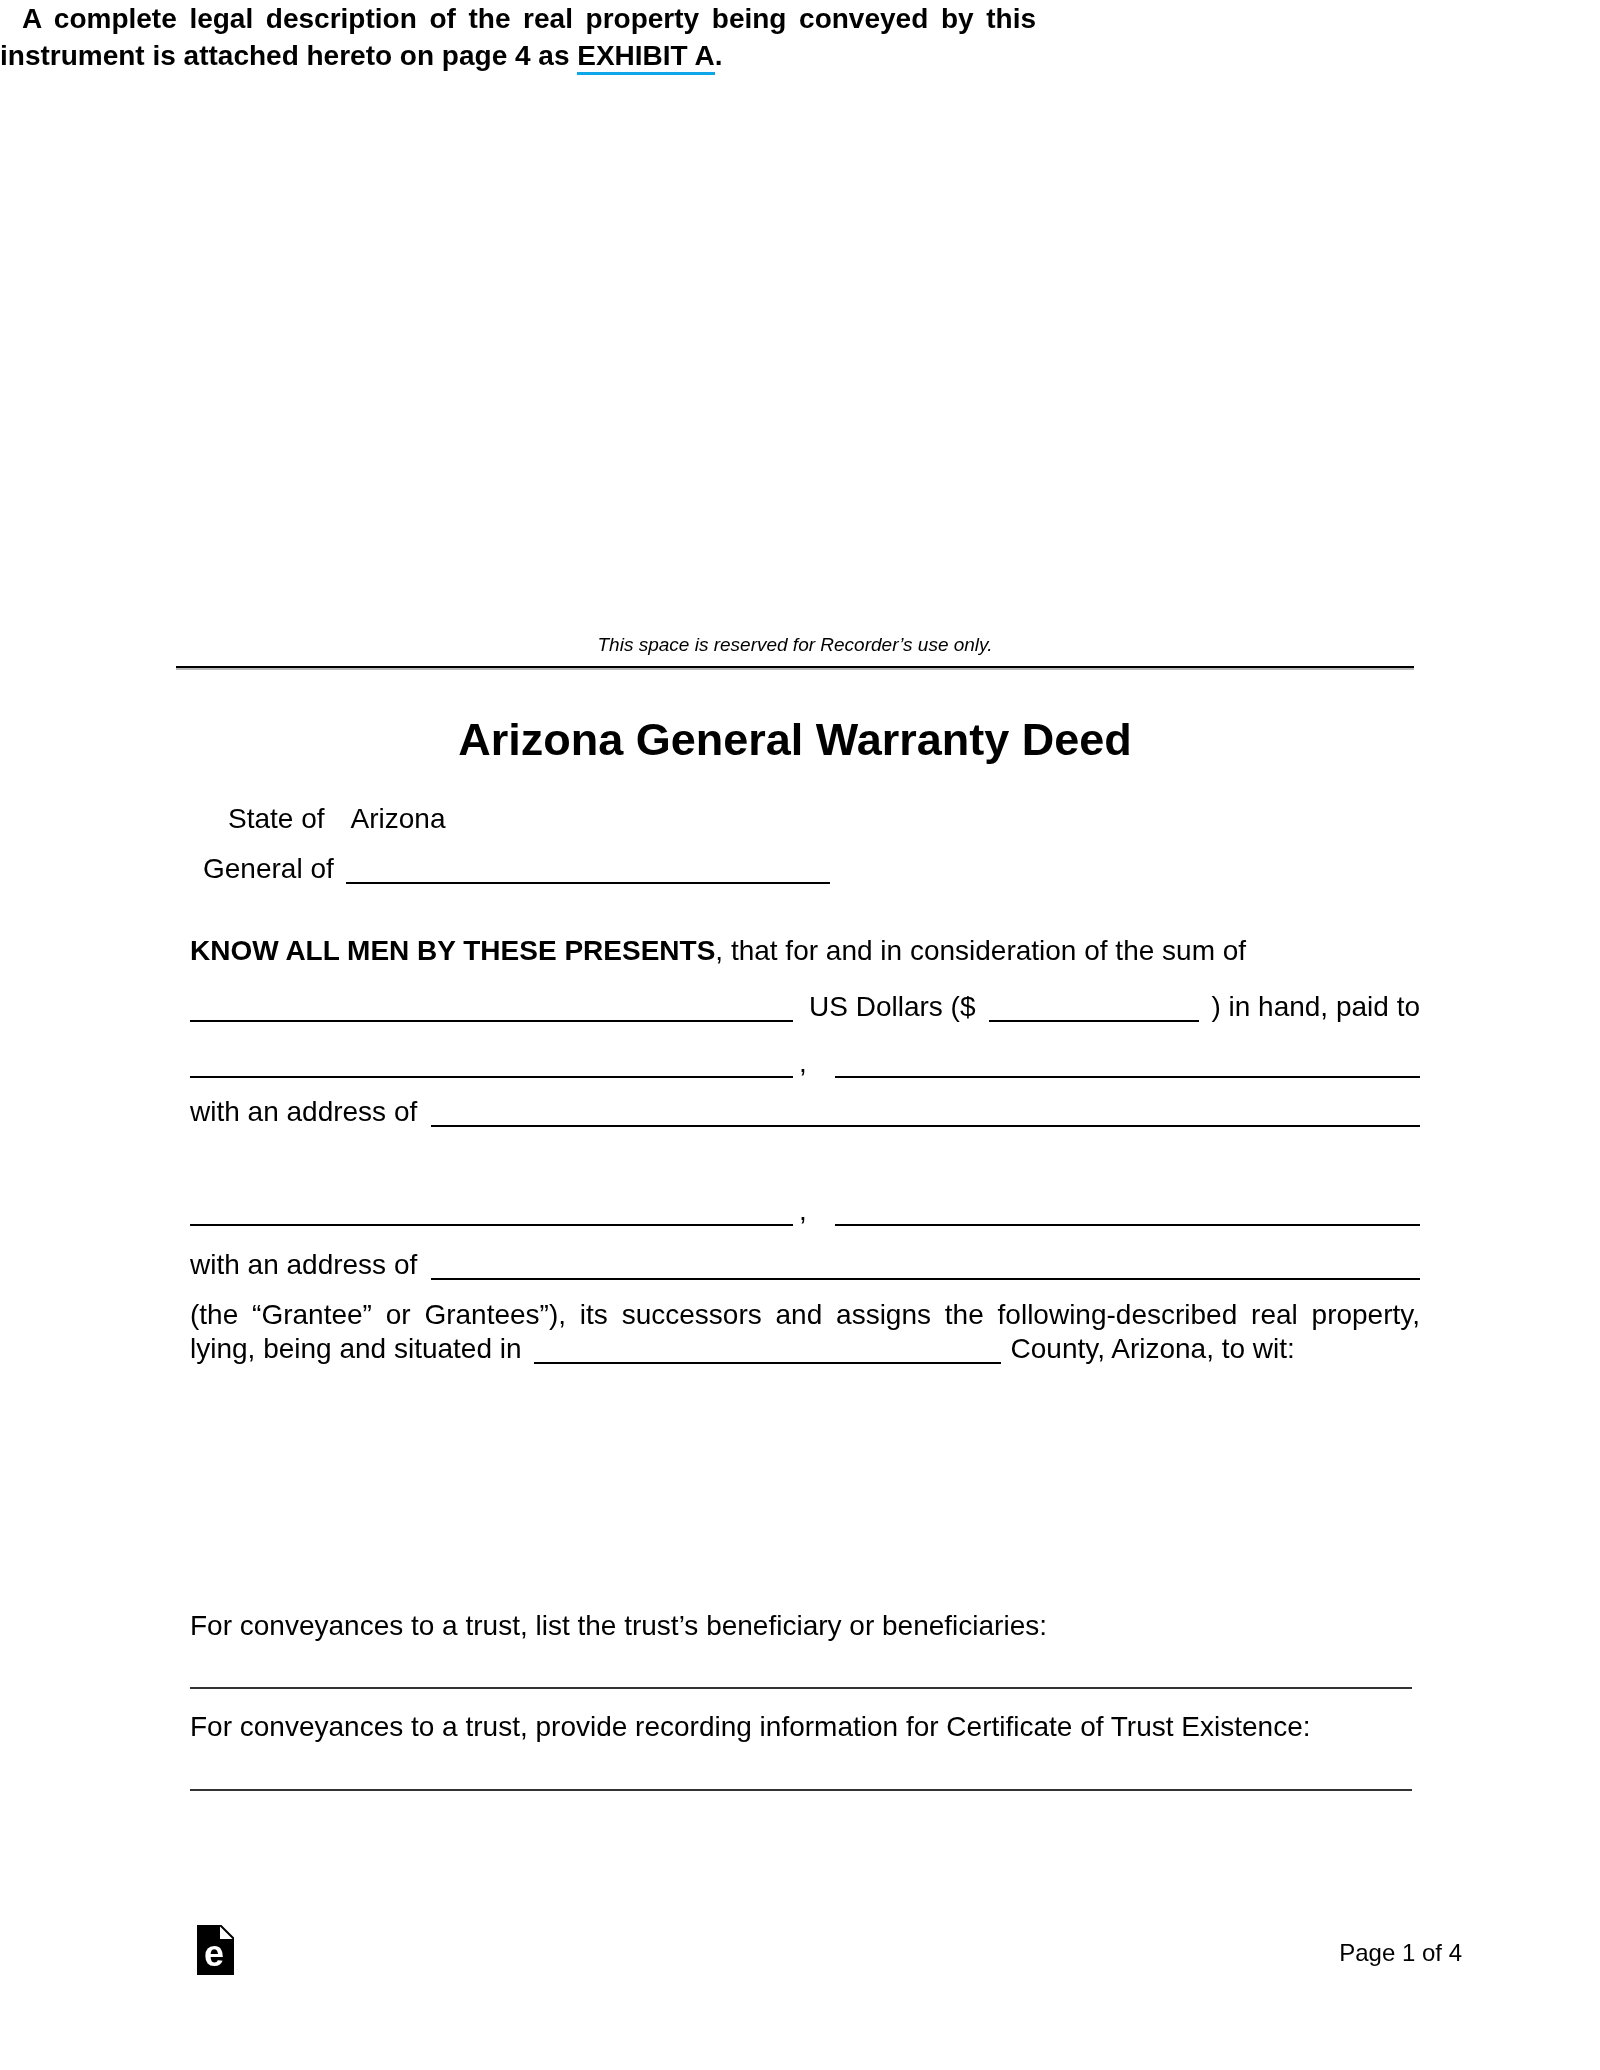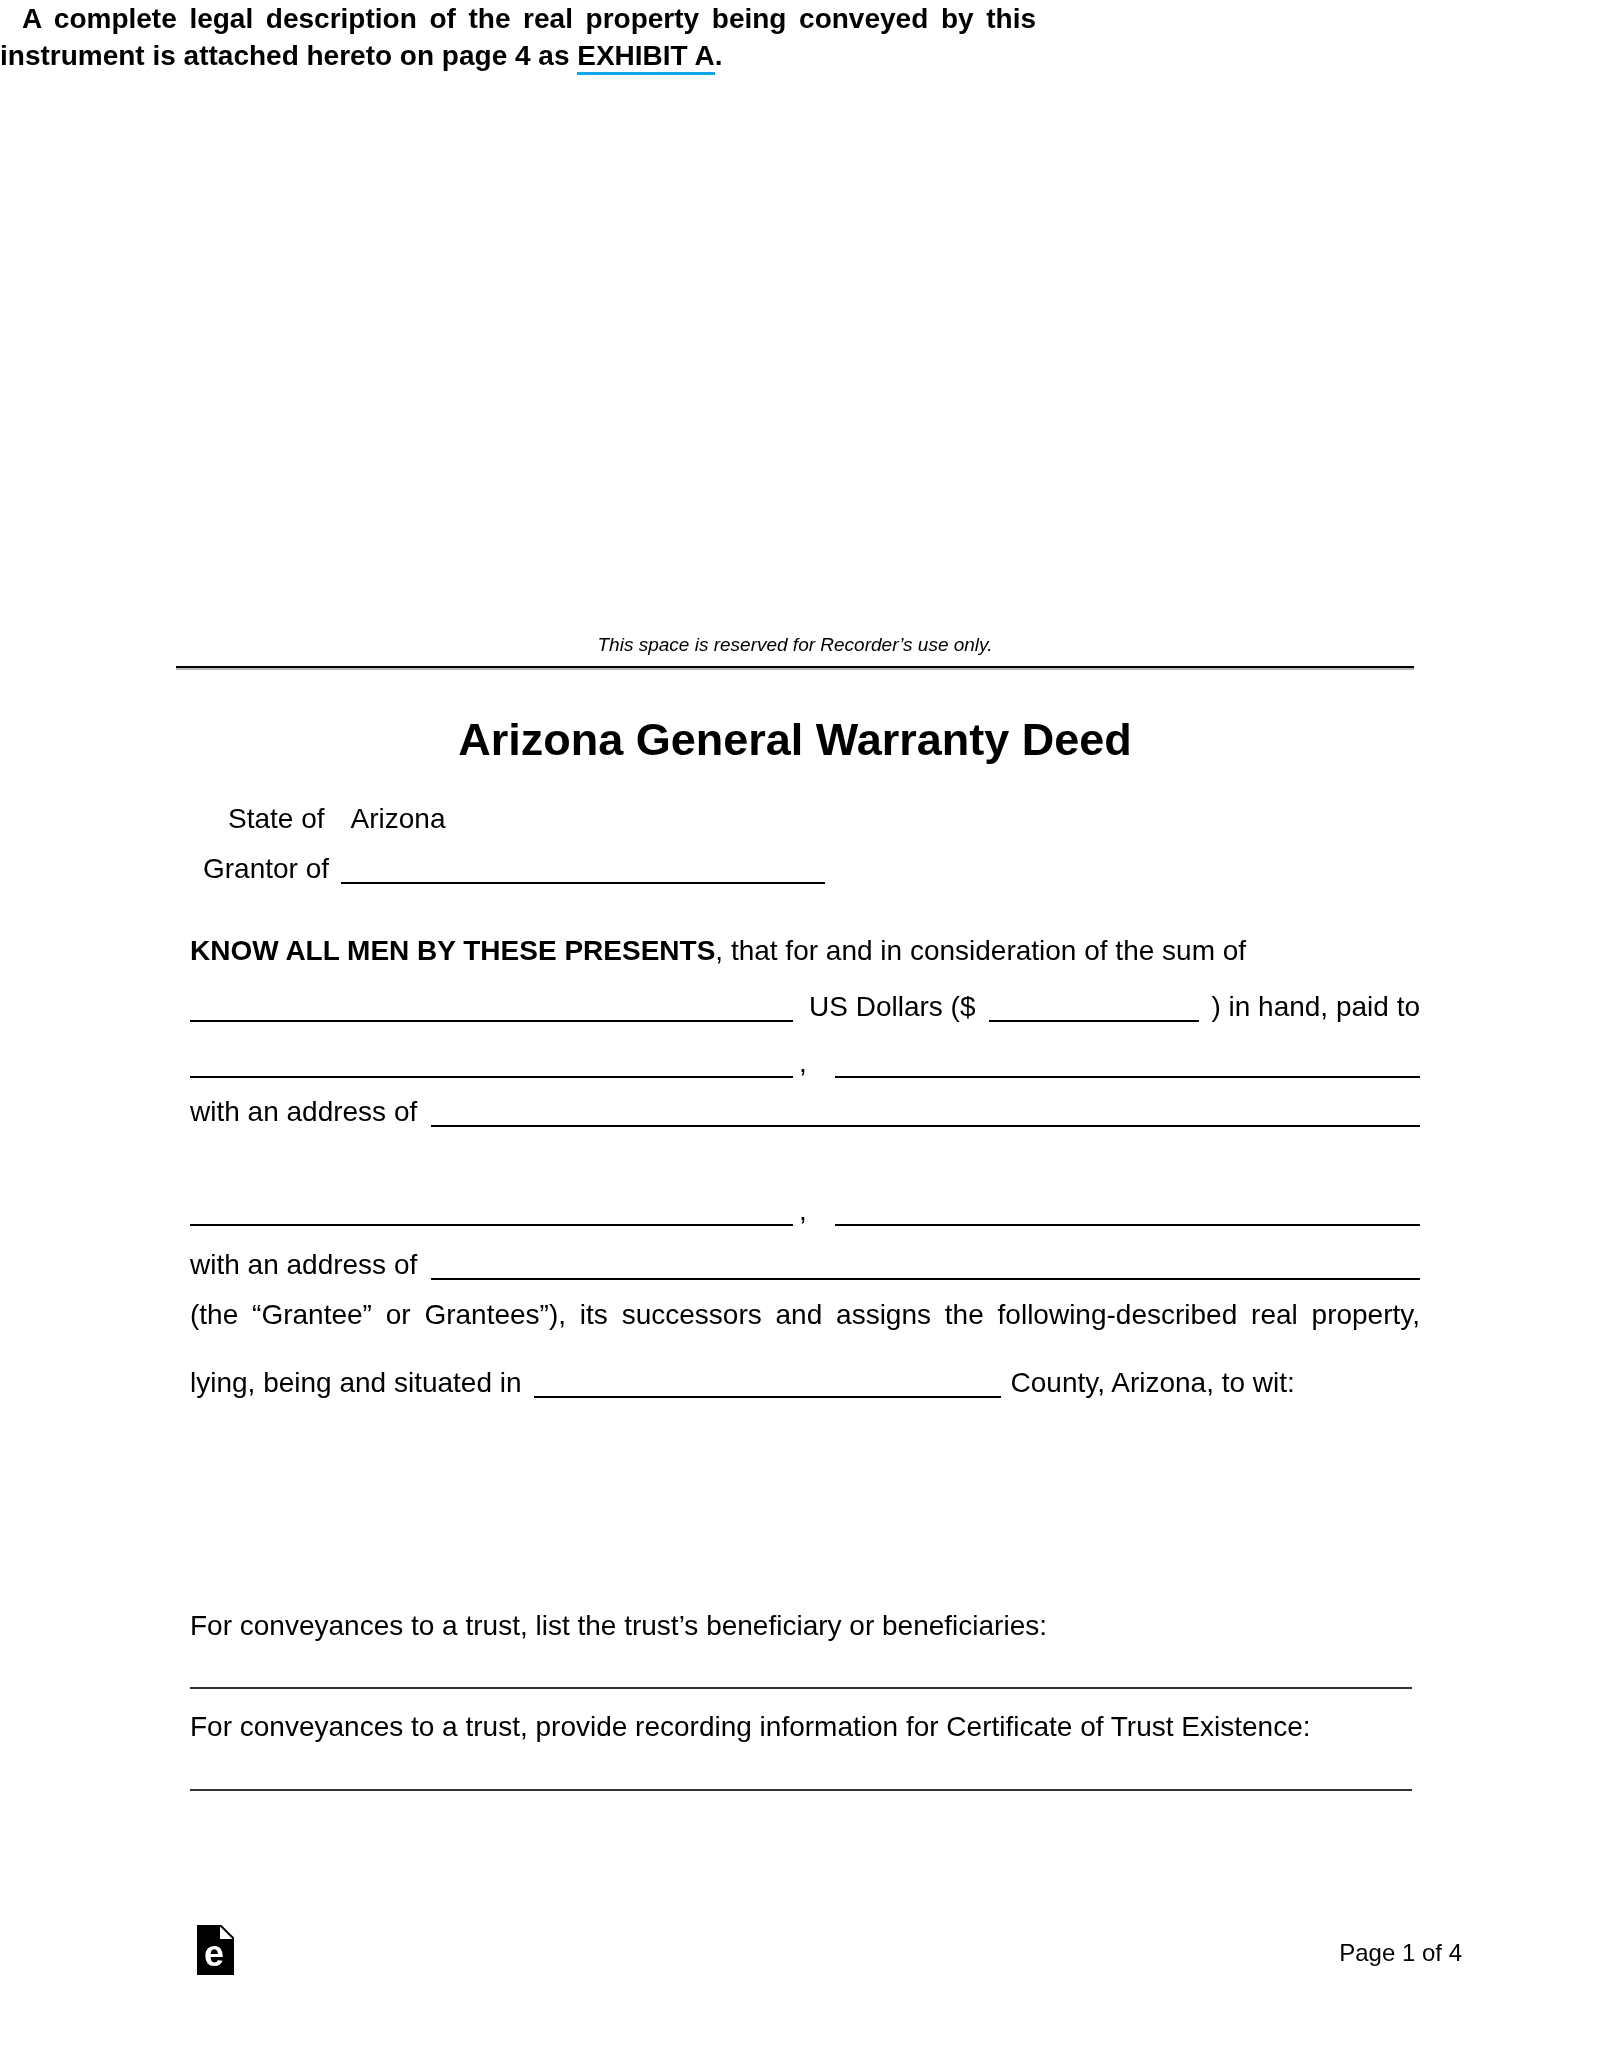--- a/index.html
+++ b/index.html
@@ -72,21 +72,21 @@
   <div class="abs recorder-rule"></div>
 
   <div class="abs title">Arizona General Warranty Deed</div>
 
   <div class="row" style="top:804px; left:228px;">
     <span>State of</span>
     <span class="gap26"></span>
     <span>Arizona</span>
   </div>
   <div class="row" style="top:854px; left:203px;">
-    <span>Grantor of</span>
+    <span>General of</span>
     <span class="gap12"></span>
     <span class="blank" style="width:484px;"></span>
   </div>
 
   <div class="para" style="top:936px; left:190px; width:1230px;">
     <span style="font-weight:bold;">KNOW ALL MEN BY THESE PRESENTS</span><span>, that for and in consideration of the sum of</span>
   </div>
 
   <div class="row" style="top:992px; left:190px; width:1230px;">
     <span class="blank" style="width:603px;"></span>
@@ -118,21 +118,21 @@
   </div>
 
   <div class="row" style="top:1250px; left:190px; width:1230px;">
     <span>with an address of</span>
     <span class="gap14"></span>
     <span class="blank flex1"></span>
   </div>
 
   <div class="para justify-line" style="top:1300px; left:190px; width:1230px;">(the “Grantee” or Grantees”), its successors and assigns the following-described real property,</div>
 
-  <div class="row" style="top:1368px; left:190px; width:1230px;">
+  <div class="row" style="top:1334px; left:190px; width:1230px;">
     <span>lying, being and situated in</span>
     <span class="gap12"></span>
     <span class="blank" style="width:467px;"></span>
     <span class="gap10"></span>
     <span>County, Arizona, to wit:</span>
   </div>
 
   <div class="legal">
     <div class="l1">A complete legal description of the real property being conveyed by this</div>
     <div><span>instrument is attached hereto on page 4 as </span><span class="exhibit">EXHIBIT A</span><span>.</span></div>

